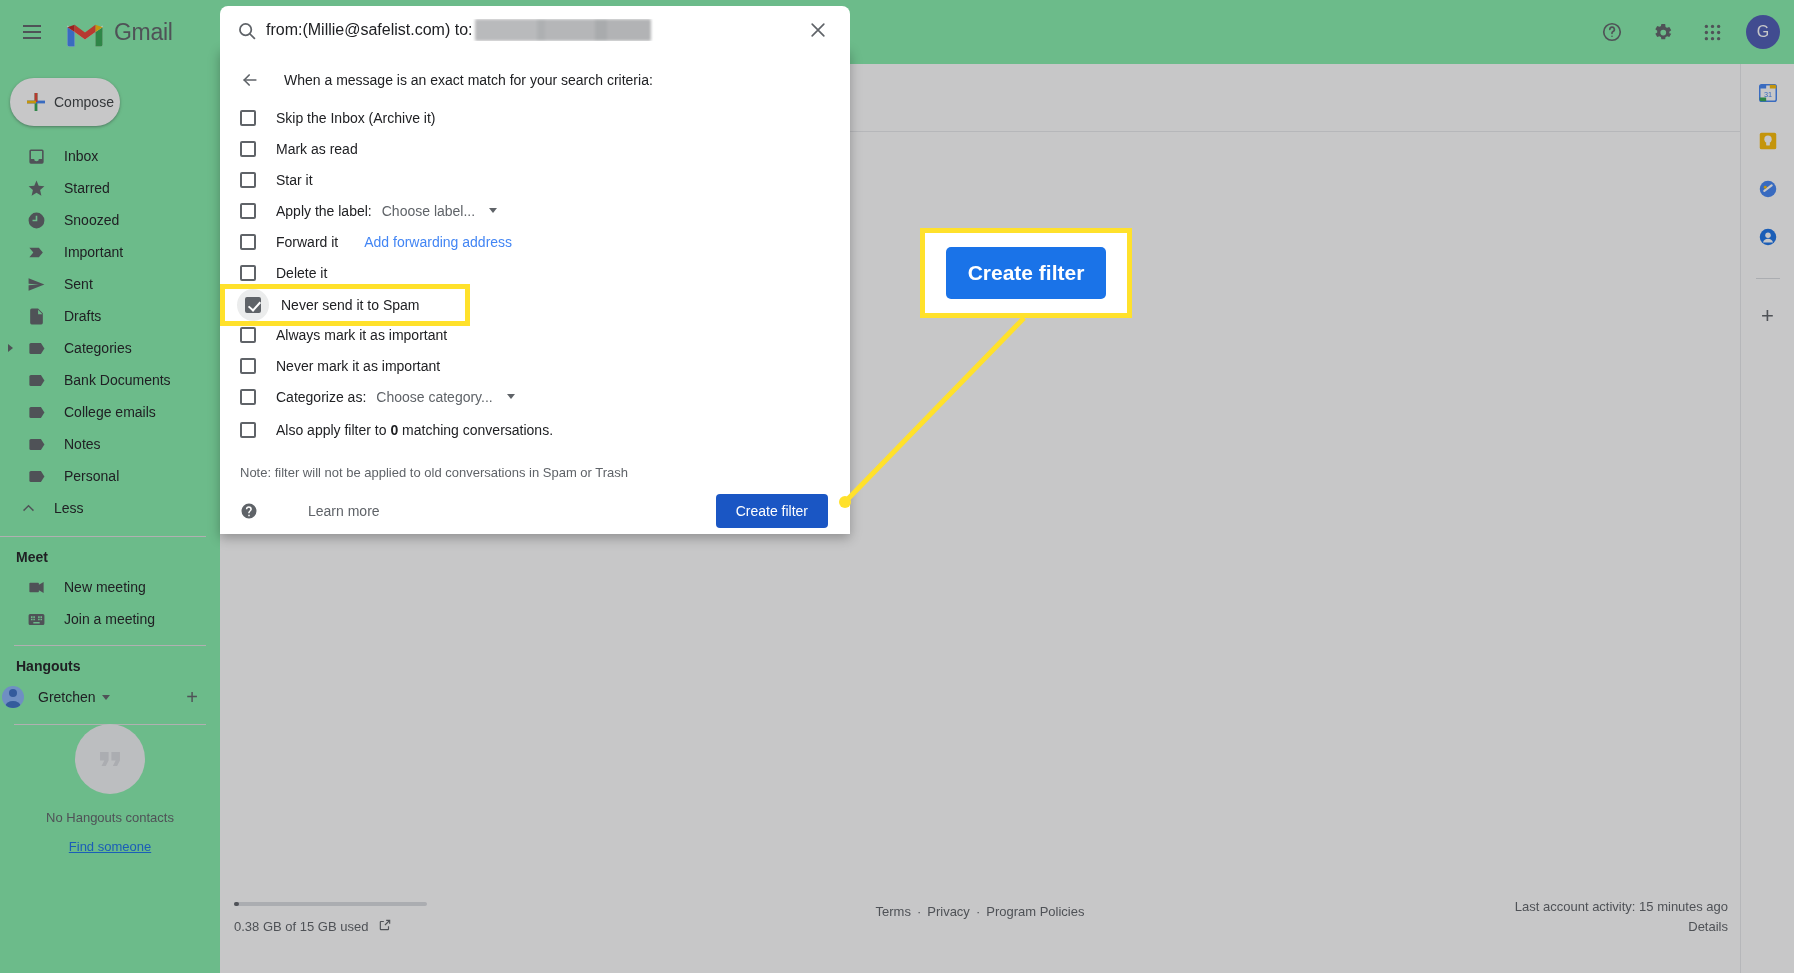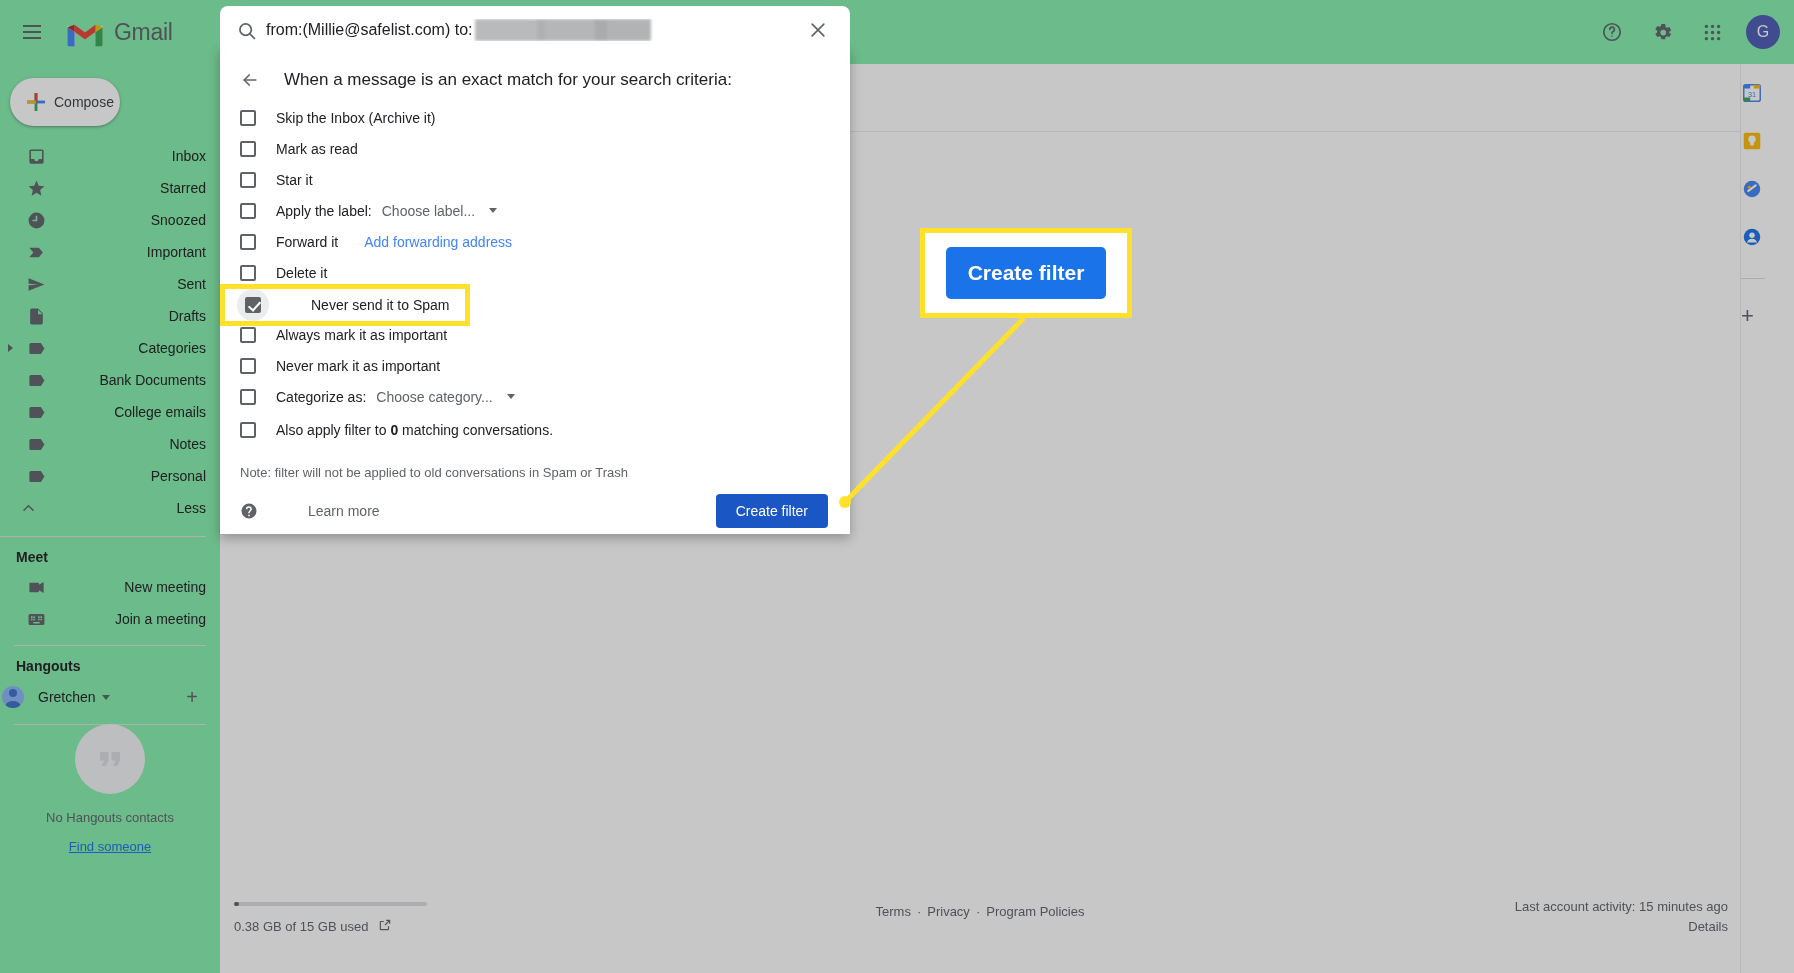--- a/index.html
+++ b/index.html
@@ -110,21 +110,20 @@
     cursor: pointer;
   }
   .compose-label { font-size: 14px; color: #3c4043; margin-left: 8px; }
   .navlist { margin-top: 14px; }
   .navitem {
     display: flex; align-items: center;
     height: 32px; margin-right: 14px;
     border-radius: 0 16px 16px 0;
     padding-left: 26px; cursor: pointer;
     position: relative;
-    justify-content: space-between;
   }
   .navitem .ico {
     width: 20px; height: 20px; margin-right: 18px;
     display: flex; align-items: center; justify-content: center;
     flex: 0 0 20px;
   }
   .navitem .lbl { font-size: 14px; color: #202124; }
   .nav-caret {
     position: absolute; left: 8px; top: 50%; transform: translateY(-50%);
     width: 0; height: 0;
@@ -194,21 +193,21 @@
   .main-toprule { position: absolute; left: 0; right: 0; top: 67px; height: 1px; background: #e8eaed; }
   .main-msg {
     position: absolute; left: 300px; top: 40px;
     font-size: 14px; color: #202124;
   }
 
   
   #rail {
     position: absolute; right: 0; top: 64px; width: 54px; bottom: 0;
     background: #fff; border-left: 1px solid #e8eaed;
-    display: flex; flex-direction: column; 
+    display: flex; flex-direction: column; align-items: center;
     padding-top: 18px; gap: 26px;
   }
   .rail-ico { width: 22px; height: 22px; cursor: pointer; }
   .rail-div { width: 24px; height: 1px; background: #dadce0; margin-top: 4px; }
   .rail-plus { font-size: 22px; color: #5f6368; cursor: pointer; line-height: 1; }
 
   
   #footer {
     position: absolute; left: 220px; right: 54px; bottom: 0; height: 120px;
   }
@@ -244,21 +243,21 @@
     padding: 0;
   }
   .dlg-head {
     display: flex; align-items: center;
     padding: 20px 0 10px 18px;
   }
   .back-btn {
     width: 24px; height: 24px; cursor: pointer;
     display: flex; align-items: center; justify-content: center;
   }
-  .dlg-title { font-size: 17px; color: #202124; margin-left: 22px; }
+  .dlg-title { font-size: 14px; color: #202124; margin-left: 22px; }
   .opt-row {
     display: flex; align-items: center;
     height: 31px; padding-left: 20px; position: relative;
   }
   .cbx {
     width: 16px; height: 16px; border: 2px solid #5f6368;
     border-radius: 2px; background: #fff;
     flex: 0 0 16px; cursor: pointer; position: relative;
   }
   .cbx.checked { background: #5f6368; border-color: #5f6368; }
@@ -304,21 +303,21 @@
   
   #anno { position: absolute; inset: 0; z-index: 70; pointer-events: none; }
   .hl-box {
     position: absolute;
     border: 5px solid #ffe12b;
     background: #ffffff;
     box-sizing: border-box;
   }
   #hl-spam {
     left: 220px; top: 284px; width: 250px; height: 42px;
-    display: flex; align-items: center; padding-left: 20px; gap: 30px;
+    display: flex; align-items: center; padding-left: 20px;
   }
   #callout {
     position: absolute; left: 920px; top: 228px;
     width: 212px; height: 90px;
     border: 5px solid #ffe12b; background: #fff;
     display: flex; align-items: center; justify-content: center;
     box-sizing: border-box;
   }
   .callout-btn {
     background: #1a73e8; color: #fff; border: none; border-radius: 5px;

